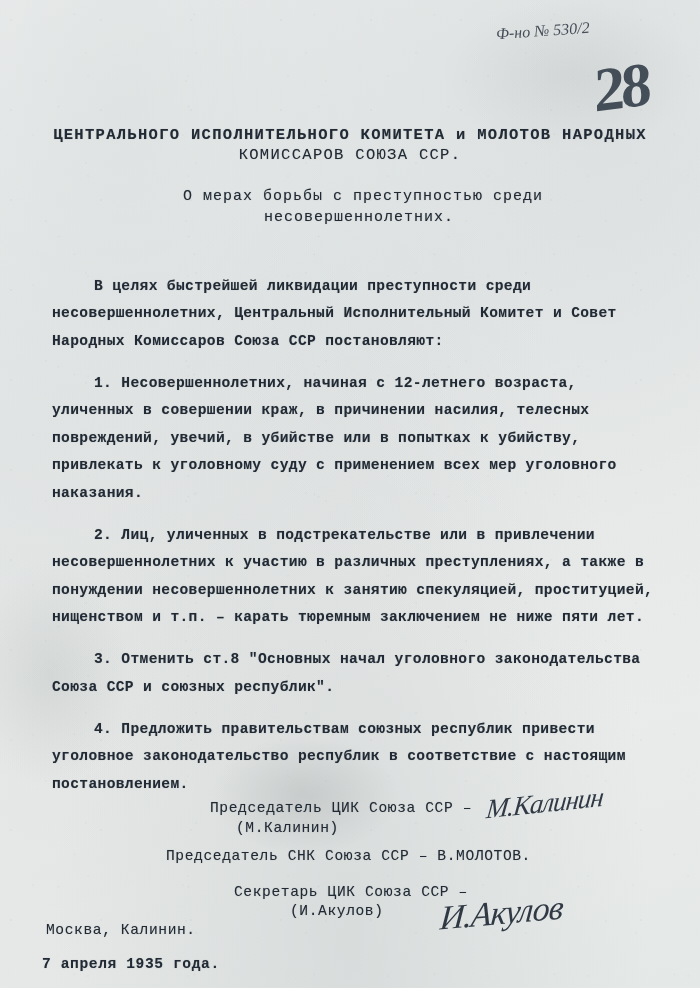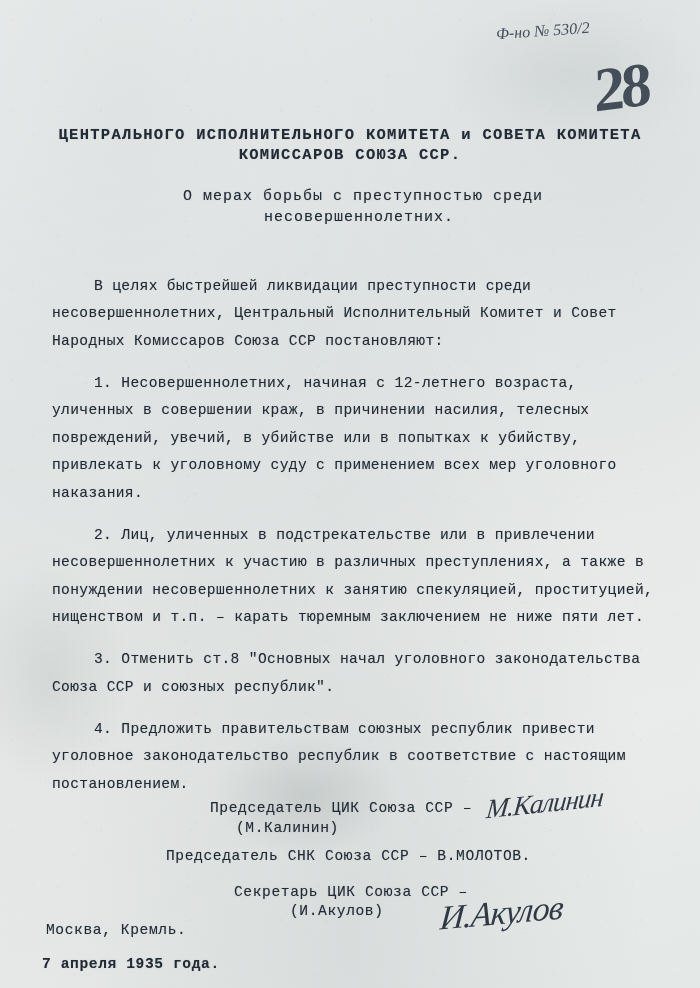--- a/index.html
+++ b/index.html
@@ -107,21 +107,21 @@
     font-size: 15.5px;
     letter-spacing: 1.3px;
     font-weight: 700;
   }
   .title-sub2 {
     top: 146px;
     left: 0; right: 0;
     text-align: center;
     font-size: 15.5px;
     letter-spacing: 1.3px;
-    font-weight: 700;
+    font-weight: 400;
   }
   .subject1 {
     top: 188px;
     left: 0; right: 0;
     text-align: center;
     font-size: 15px;
     letter-spacing: 1px;
     padding-left: 26px;
   }
   .subject2 {
@@ -132,20 +132,21 @@
     letter-spacing: 1px;
     padding-left: 18px;
   }
 
   
   .body-block {
     position: absolute;
     left: 52px;
     right: 42px;
     top: 258px;
+    font-weight: bold;
   }
   .para {
     font-size: 14.6px;
     line-height: 27.5px;
     letter-spacing: .35px;
     margin-bottom: 13px;
     color: #222b35;
     text-shadow: 0 0 1px rgba(40,50,60,.3);
     white-space: pre-wrap;
   }
@@ -197,21 +198,21 @@
 <div class="page">
 
   <div class="grain"></div>
   <div class="smudge smudge-center"></div>
   <div class="smudge smudge-left"></div>
   <div class="smudge smudge-top"></div>
 
   <div class="archive-mark">Ф-но № 530/2</div>
   <div class="archive-number">28</div>
 
-  <div class="typed title-sub1">ЦЕНТРАЛЬНОГО ИСПОЛНИТЕЛЬНОГО КОМИТЕТА и СОВЕТА КОМИТЕТА</div>
+  <div class="typed title-sub1">ЦЕНТРАЛЬНОГО ИСПОЛНИТЕЛЬНОГО КОМИТЕТА и МОЛОТОВ НАРОДНЫХ</div>
   <div class="typed title-sub2">КОМИССАРОВ СОЮЗА ССР.</div>
 
   <div class="typed subject1">О мерах борьбы с преступностью среди</div>
   <div class="typed subject2">несовершеннолетних.</div>
 
   <div class="body-block">
     <p class="para"><span class="indent"></span><span>В целях быстрейшей ликвидации преступности среди несовершеннолетних, Центральный Исполнительный Комитет и Совет Народных Комиссаров Союза ССР постановляют:</span></p>
     <p class="para"><span class="indent"></span><span>1. Несовершеннолетних, начиная с 12-летнего возраста, уличенных в совершении краж, в причинении насилия, телесных повреждений, увечий, в убийстве или в попытках к убийству, привлекать к уголовному суду с применением всех мер уголовного наказания.</span></p>
     <p class="para"><span class="indent"></span><span>2. Лиц, уличенных в подстрекательстве или в привлечении несовершеннолетних к участию в различных преступлениях, а также в понуждении несовершеннолетних к занятию спекуляцией, проституцией, нищенством и т.п. – карать тюремным заключением не ниже пяти лет.</span></p>
     <p class="para"><span class="indent"></span><span>3. Отменить ст.8 "Основных начал уголовного законодательства Союза ССР и союзных республик".</span></p>
@@ -221,16 +222,16 @@
   <div class="sig sig-1">Председатель ЦИК Союза ССР –</div>
   <div class="sig sig-1n">(М.Калинин)</div>
   <div class="hand hand-kalinin">М.Калинин</div>
 
   <div class="sig sig-2">Председатель СНК Союза ССР – В.МОЛОТОВ.</div>
 
   <div class="sig sig-3">Секретарь ЦИК Союза ССР –</div>
   <div class="sig sig-3n">(И.Акулов)</div>
   <div class="hand hand-akulov">И.Акулов</div>
 
-  <div class="sig place">Москва, Кремль.</div>
+  <div class="sig place">Москва, Калинин.</div>
   <div class="sig date">7 апреля 1935 года.</div>
 
 </div>
 
 </body></html>

